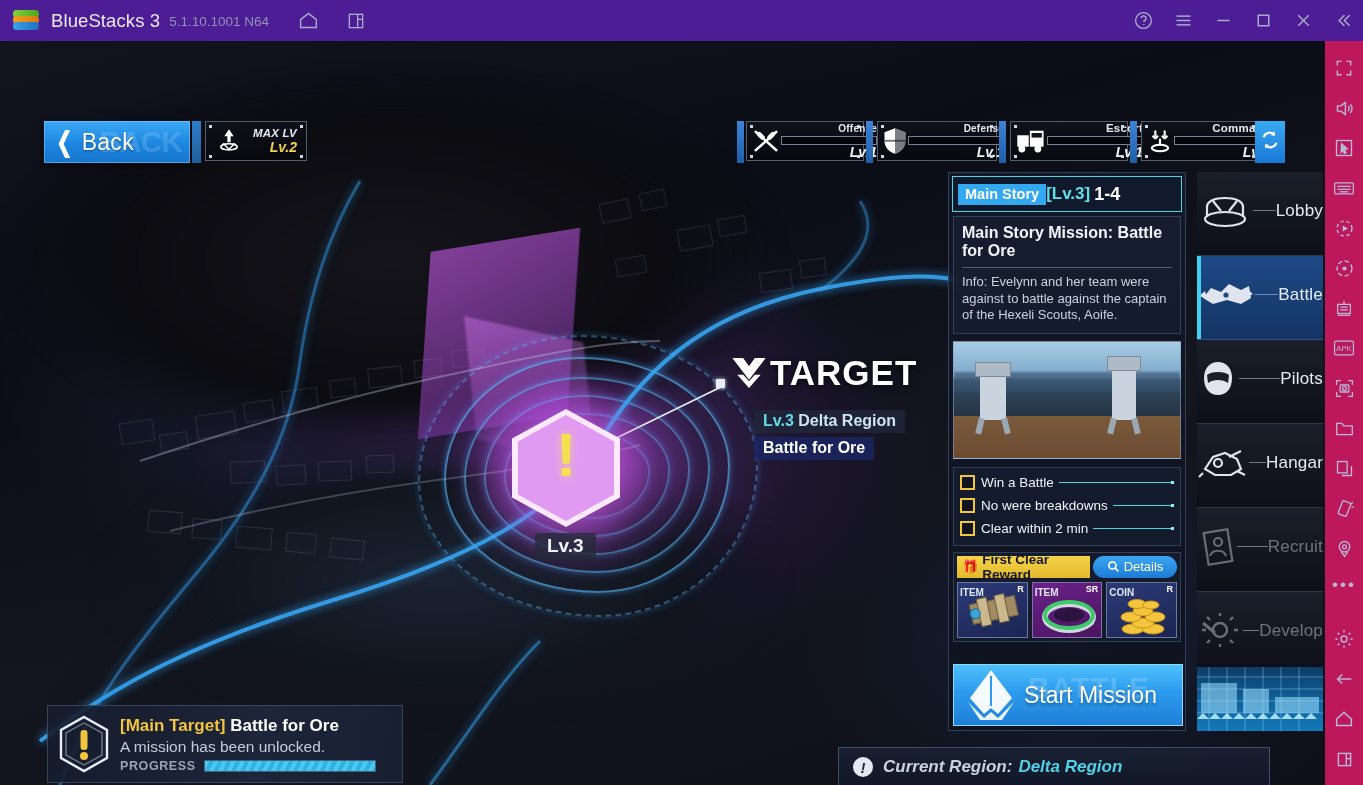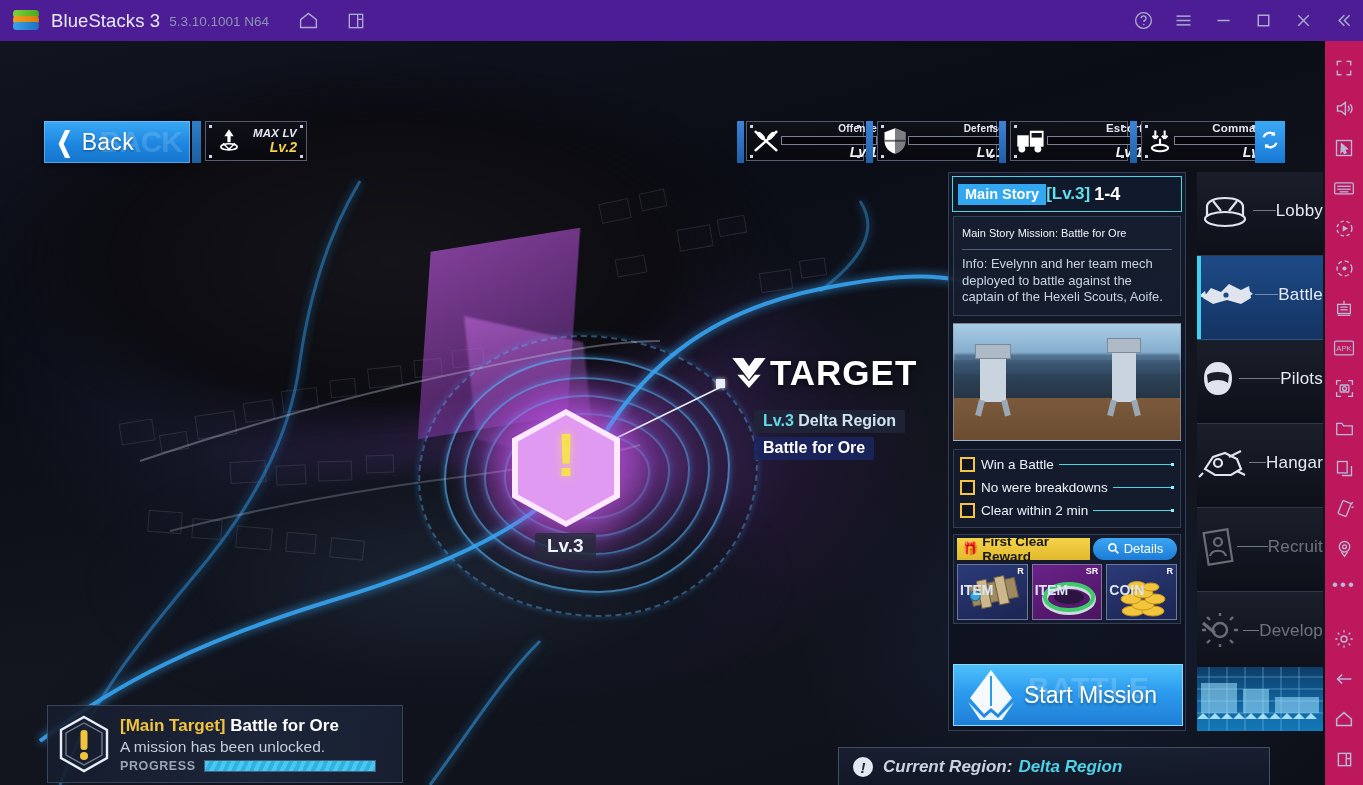--- a/index.html
+++ b/index.html
@@ -229,21 +229,21 @@
     padding: 2px 7px 3px; line-height: 16px;
   }
   .m-lv { color: #5fe0ea; font-size: 17px; font-weight: 700; }
   .m-num { color: #ffffff; font-size: 18px; font-weight: 700; margin-left: 4px; }
 
   .m-info {
     position: relative; margin: 4px 4px 0; padding: 7px 8px 9px;
     background: rgba(24,32,50,.72);
     border: 1px solid rgba(120,145,185,.30);
   }
-  .m-info .mi-title { color: #f1f5fb; font-size: 11px; font-weight: 400; line-height: 18px; }
+  .m-info .mi-title { color: #f1f5fb; font-size: 16px; font-weight: 700; line-height: 18px; }
   .m-info .mi-rule { height: 1px; background: rgba(150,175,210,.45); margin: 7px 0 6px; }
   .m-info .mi-body { color: #c8d3e2; font-size: 13px; line-height: 16.5px; }
 
   .m-thumb {
     margin: 7px 4px 0; height: 118px; position: relative; overflow: hidden;
     border: 1px solid rgba(140,165,205,.5);
     background: linear-gradient(180deg,#9fc3de 0%, #7ea6c6 26%, #3c5a74 34%, #2b4258 52%, #6b4f36 62%, #7d5c3e 100%);
   }
   .th-sky { position: absolute; left:0; right:0; top:0; height: 36px;
     background: linear-gradient(180deg,#a8cde6,#7ba5c7); }
@@ -283,21 +283,21 @@
     color: #fff; font-size: 13px; cursor: pointer; margin-left: 3px;
   }
   .rw-det .mag { margin-right: 4px; display: flex; }
   .rw-items { display: flex; gap: 4px; margin-top: 4px; }
   .rw-card {
     width: 73px; height: 56px; position: relative; border: 1px solid rgba(150,170,205,.6);
     overflow: hidden;
   }
   .rw-card.blue { background: linear-gradient(160deg,#2b3a78,#1c2552); }
   .rw-card.purple { background: linear-gradient(160deg,#6b2188,#4a1560); }
-  .rw-card .tag { position: absolute; left: 2px; top: 17px; font-size: 14px; color: #dde6f5; font-weight: 700;}
+  .rw-card .tag { position: absolute; left: 2px; top: 4px; font-size: 10px; color: #dde6f5; font-weight: 700;}
   .rw-card .rank { position: absolute; right: 3px; top: 1px; font-size: 9px; color: #ffffff; font-weight: 700;}
 
   .btn-start {
     position: absolute; left: 4px; bottom: 4px; width: 230px; height: 62px;
     background: linear-gradient(180deg,#4fc0fb 0%, #2c9bee 45%, #1f7fd6 100%);
     border: 1px solid #86dcff;
     display: flex; align-items: center; cursor: pointer; overflow: hidden;
   }
   .btn-start .glyph { width: 62px; height: 54px; margin-left: 6px; color: #fff; flex: none;}
   .btn-start .ghost {
@@ -379,21 +379,21 @@
 
 <div id="app">
 
   <div class="titlebar">
     <div class="bs-logo">
       <i class="l1"></i>
         <i class="l2"></i>
         <i class="l3"></i>
     </div>
     <div class="bs-title">BlueStacks 3</div>
-    <div class="bs-ver">5.3.10.1001 N64</div>
+    <div class="bs-ver">5.1.10.1001 N64</div>
 
     <div class="tb-left-icons">
       <div class="tb-icon">
         <svg width="21" height="21" viewBox="0 0 24 24" fill="none" stroke="currentColor" stroke-width="1.6">
           <path d="M3 11 L12 4 L21 11 V20 H3 Z"></path>
         </svg>
       </div>
       <div class="tb-icon">
         <svg width="20" height="20" viewBox="0 0 24 24" fill="none" stroke="currentColor" stroke-width="1.6">
           <rect x="4" y="4" width="16" height="16"></rect>
@@ -653,21 +653,21 @@
 
       <div class="m-header">
         <span class="m-chip">Main Story</span>
         <span class="m-lv">[Lv.3]</span>
         <span class="m-num">1-4</span>
       </div>
 
       <div class="m-info">
         <div class="mi-title">Main Story  Mission: Battle for Ore</div>
         <div class="mi-rule"></div>
-        <div class="mi-body">Info: Evelynn and her team mech deployed to battle against the captain of the Hexeli Scouts, Aoife.</div>
+        <div class="mi-body">Info: Evelynn and her team were against to battle against the captain of the Hexeli Scouts, Aoife.</div>
       </div>
 
       <div class="m-thumb">
         <div class="th-sky"></div>
           <div class="th-far"></div>
           <div class="th-mid"></div>
           <div class="th-ground"></div>
         <div class="tower" style="left:26px;width:26px;height:44px">
           <div class="cap"></div>
             <div class="leg" style="left:-3px;transform:rotate(14deg)"></div>

